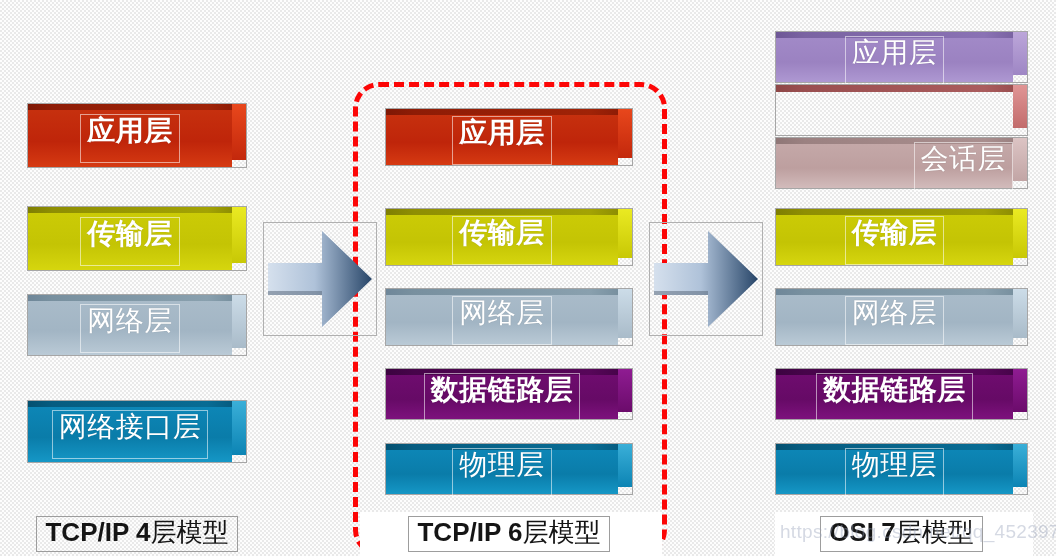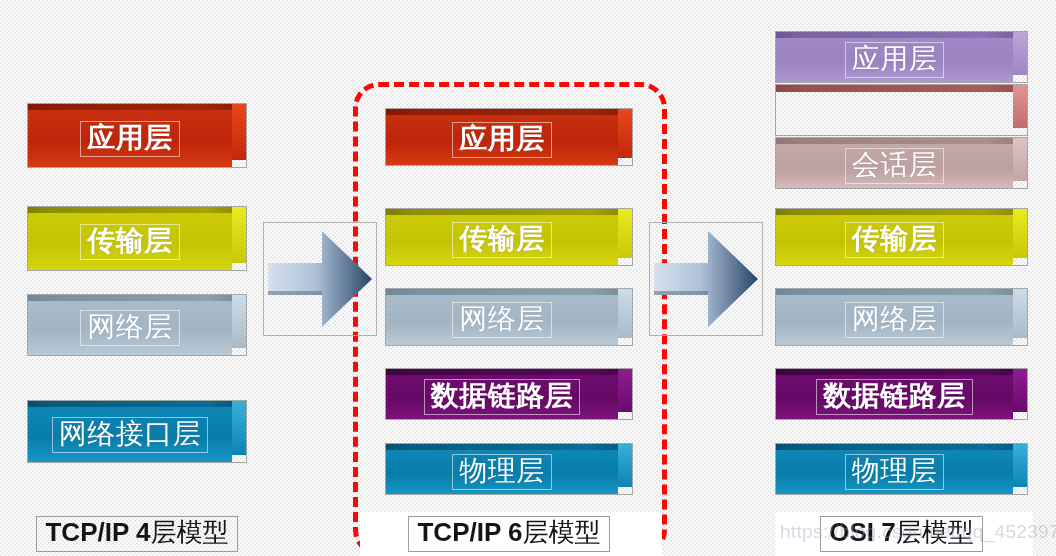--- a/index.html
+++ b/index.html
@@ -69,21 +69,21 @@
     width: 14px;
     bottom: 7px;
     clip-path: polygon(0 0, 100% 0, 100% 100%, 0 100%);
   }
   .layer .label {
     font-family: "DejaVu Serif", "Liberation Serif", serif;
     font-weight: 400;
     color: #ffffff;
     font-size: 28px;
     line-height: 1;
-    padding: 2px 6px 4px 6px;
+    padding: 2px 6px 17px 6px;
     border: 1px solid rgba(255,255,255,0.55);
     white-space: nowrap;
     letter-spacing: 0.5px;
     text-shadow: 0 0 1px rgba(0,0,0,0.22);
   }
   .layer .label.bold { font-weight: 700; }
 
   
   .arrow-box {
     position: absolute;
@@ -260,21 +260,21 @@
     </div>
 
     <div class="layer" style="left:775px; top:84px; width:253px; height:52px;">
       <div class="top-face" style="background:linear-gradient(90deg,#8E4747,#9A4F50 12%,#AA5C5D 88%,#9A4F50);"></div>
       <div class="side-face" style="background:linear-gradient(180deg,#E09595,#C26C6C);"></div>
     </div>
 
     <div class="layer" style="left:775px; top:137px; width:253px; height:52px;">
       <div class="top-face" style="background:linear-gradient(90deg,#8F7777,#9B8181 12%,#A98E8E 88%,#9B8181);"></div>
       <div class="side-face" style="background:linear-gradient(180deg,#DCC4C4,#C2A5A5);"></div>
-      <div class="body" style="background:linear-gradient(180deg,#C4A8A8 0%,#BD9F9F 55%,#D2BBBB 100%);">
+      <div class="body" style="background:linear-gradient(180deg,#C4A8A8 0%,#BD9F9F 55%,#D2BBBB 100%);justify-content:flex-end;">
         <span class="label">会话层</span>
       </div>
     </div>
 
     <div class="layer" style="left:775px; top:208px; width:253px; height:58px;">
       <div class="top-face" style="background:linear-gradient(90deg,#7E7E02,#8E8E03 12%,#A3A304 88%,#8E8E03);"></div>
       <div class="side-face" style="background:linear-gradient(180deg,#EAEA22,#C8C805);"></div>
       <div class="body" style="background:linear-gradient(180deg,#CBCB06 0%,#C4C404 55%,#D6D60E 100%);">
         <span class="label bold">传输层</span>
       </div>

